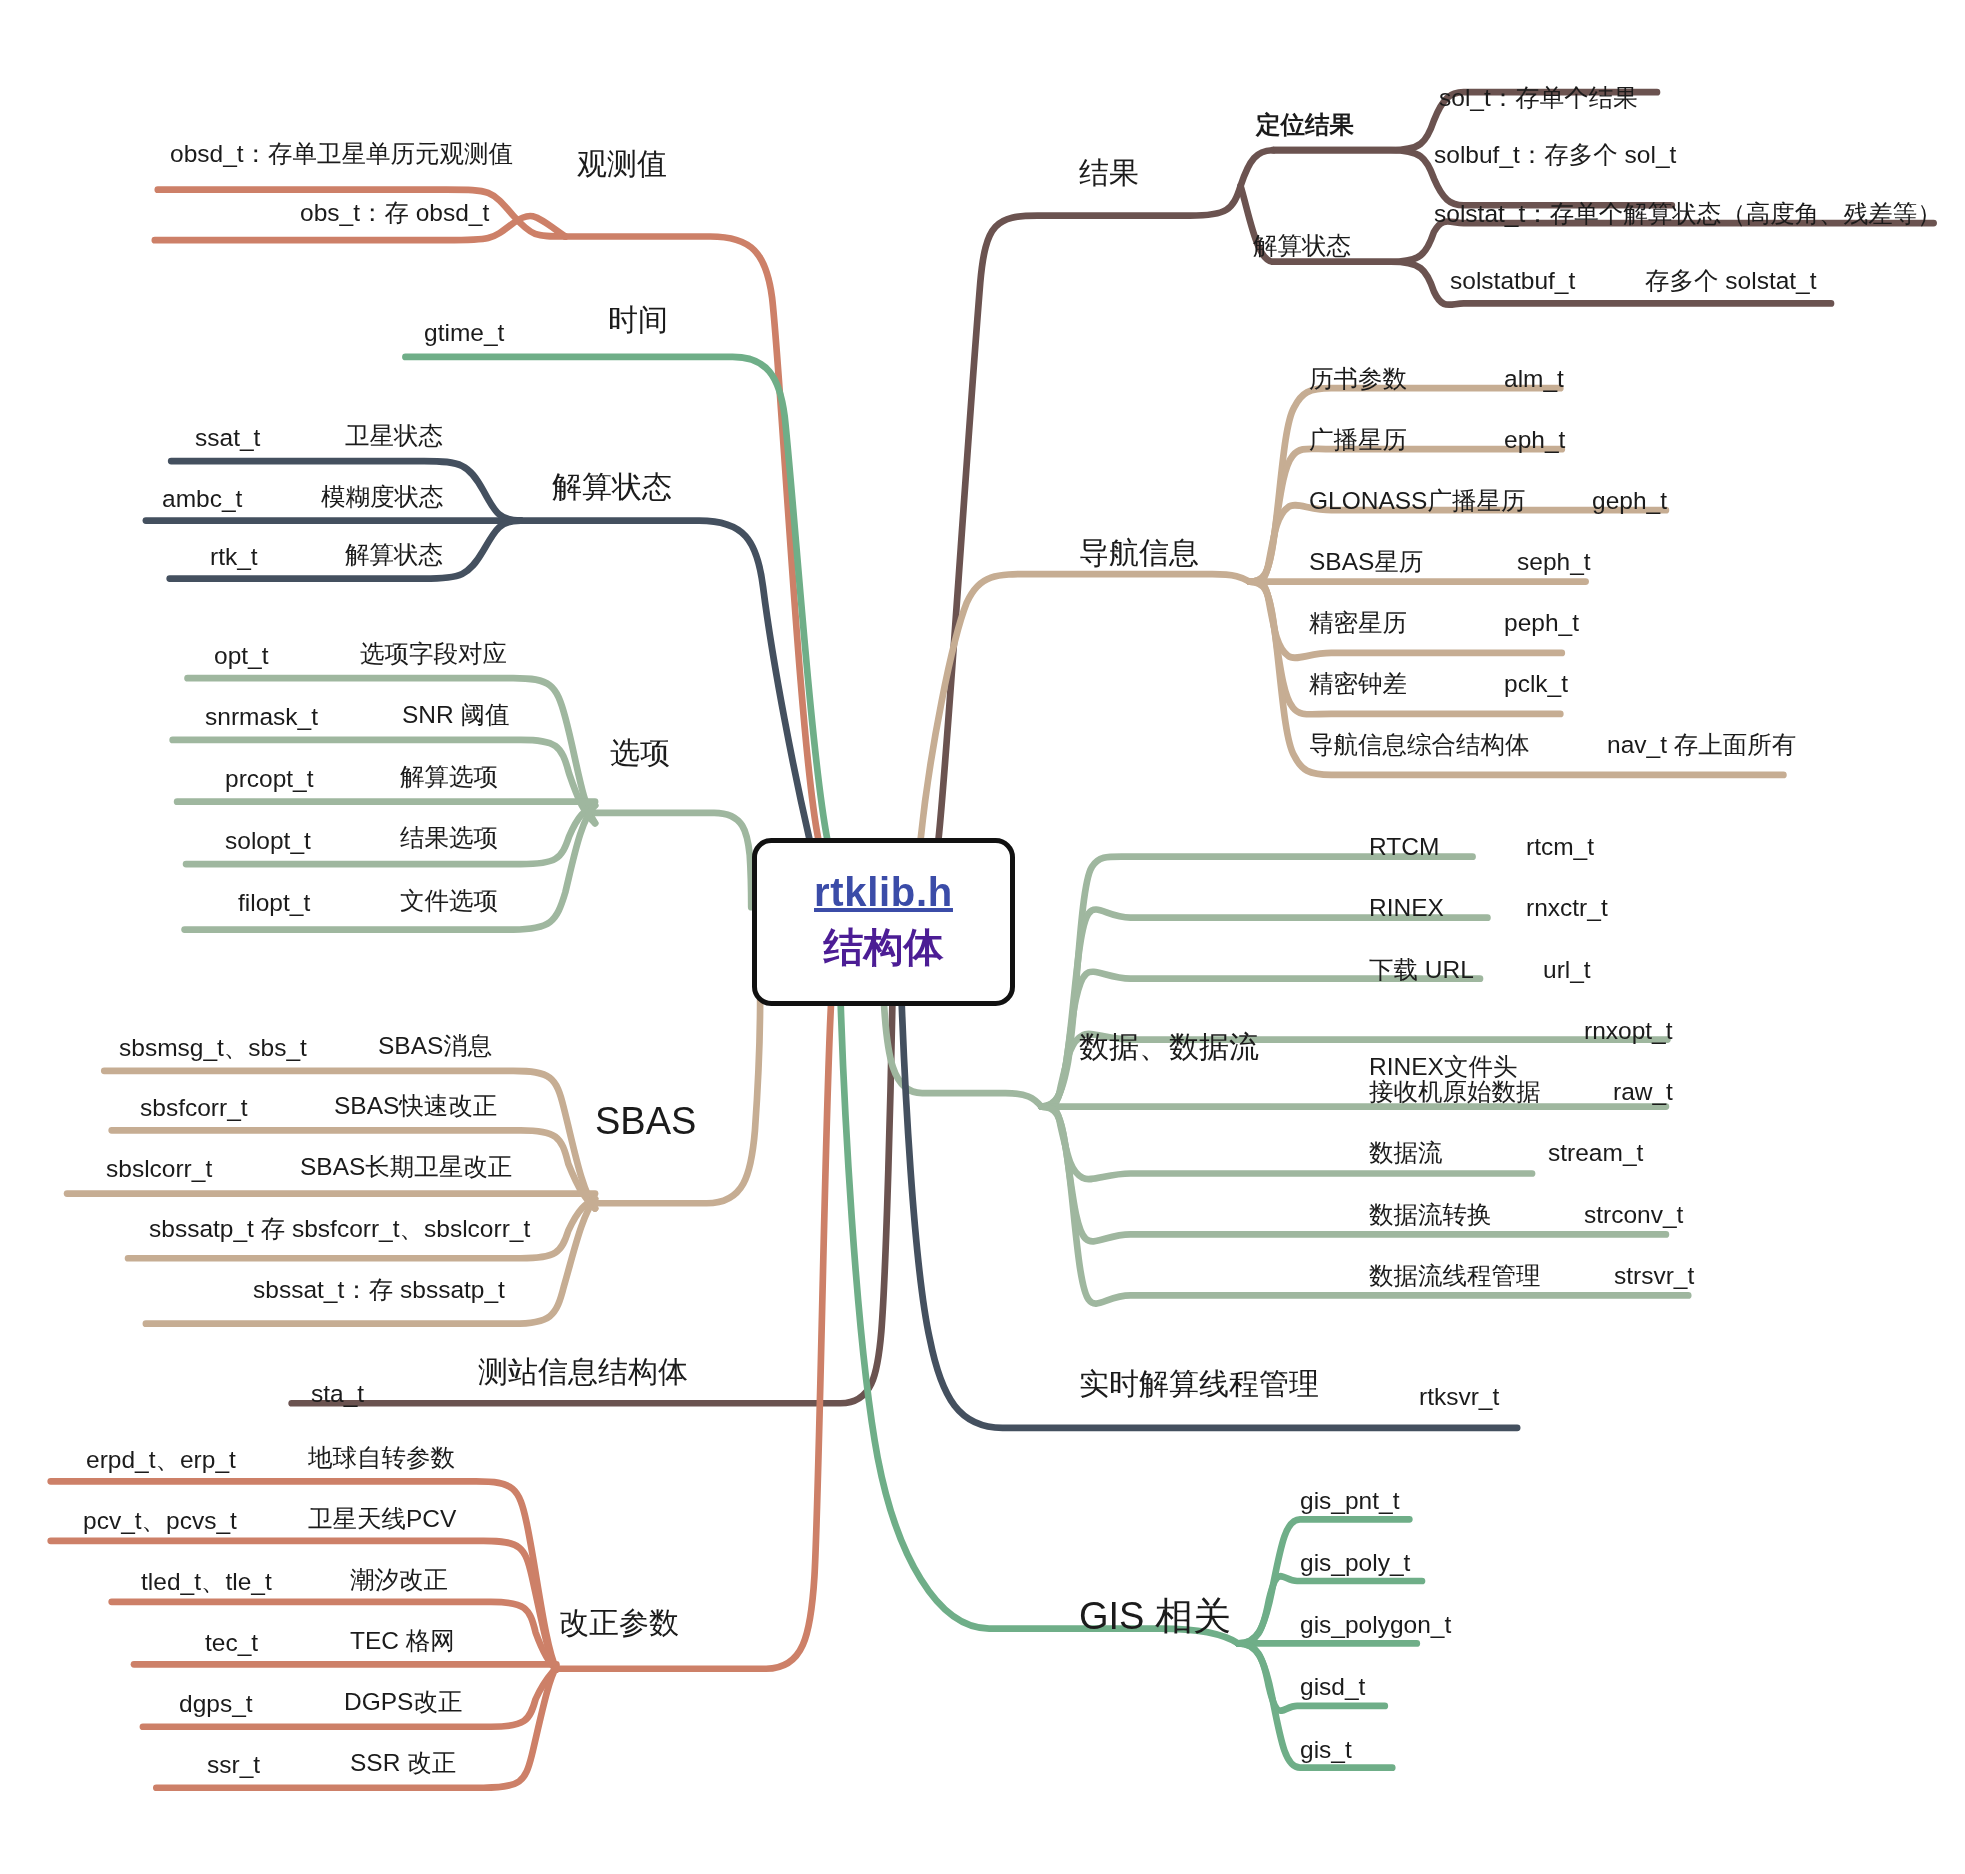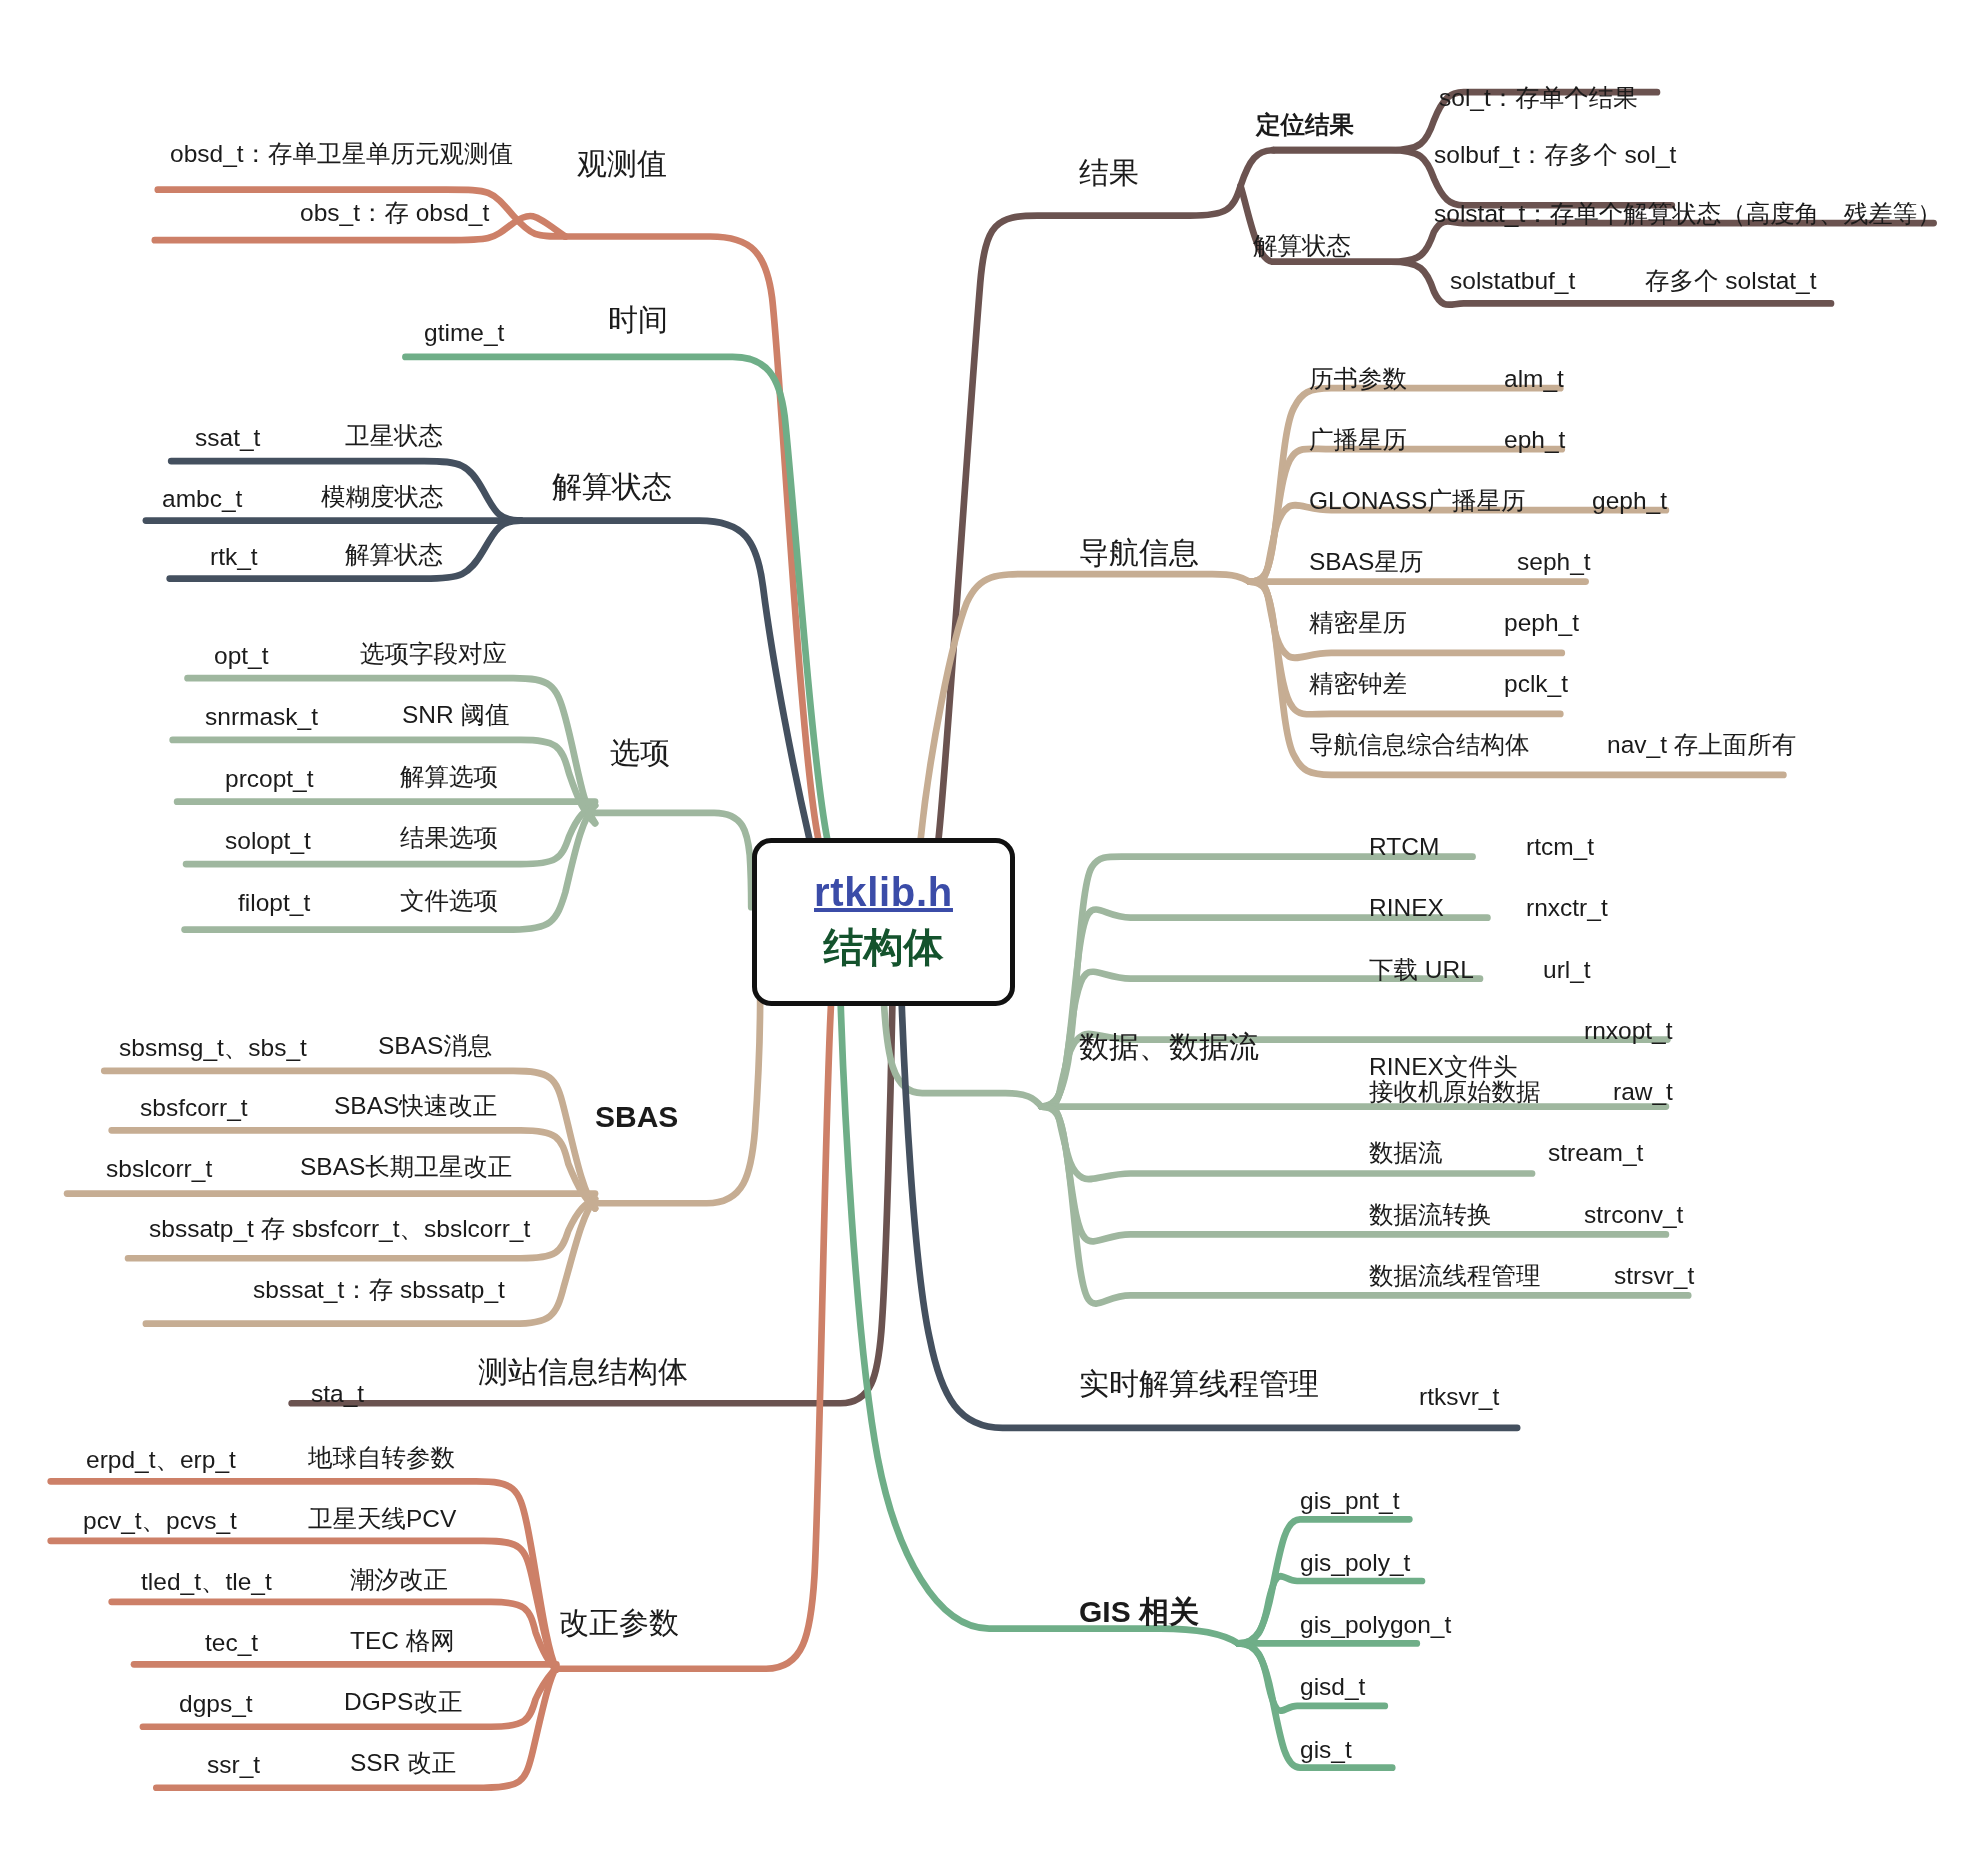--- a/index.html
+++ b/index.html
@@ -2,31 +2,31 @@
 <html style="font-size:12px"><head>
 <meta charset="utf-8">
 <style>
   html,body{margin:0;padding:0;background:#ffffff;}
   body{font-family:"Liberation Sans","DejaVu Sans",sans-serif;}
   #stage{position:relative;width:1965px;height:1874px;background:#fff;overflow:hidden;}
   #wires{position:absolute;left:0;top:0;width:1965px;height:1874px;}
   .lbl{position:absolute;white-space:nowrap;color:#1b1b1b;line-height:1;}
   .t-leaf{font-size:24.5px;}
   .t-branch{font-size:30px;}
-  .t-branch-b{font-size:30px;font-weight:bold;}
+  .t-branch-b{font-size:38px;font-weight:normal;}
   .t-sub{font-size:24.5px;}
 
   #center{
     position:absolute;left:752px;top:838px;width:253px;height:158px;
     border:5.2px solid #111111;border-radius:19.3px;background:#ffffff;
     display:flex;flex-direction:column;align-items:center;justify-content:center;
     z-index:5;
   }
   #center .c1{font-size:40px;font-weight:bold;color:#3b4ca8;letter-spacing:0.7px;text-decoration:underline;}
-  #center .c2{font-size:40px;font-weight:bold;color:#14532d;margin-top:5px;}
+  #center .c2{font-size:40px;font-weight:bold;color:#4c1d95;margin-top:5px;}
 </style>
 </head>
 <body>
 
 <div id="stage">
 
   <svg id="wires" viewBox="0 0 2642 2520" xmlns="http://www.w3.org/2000/svg">
     <g fill="none" stroke-width="9" stroke-linecap="round">
 
       <path d="M212 255 H 600 C 660 255 660 255 690 290 C 715 318 720 318 760 318" stroke="#cd8068"></path>

